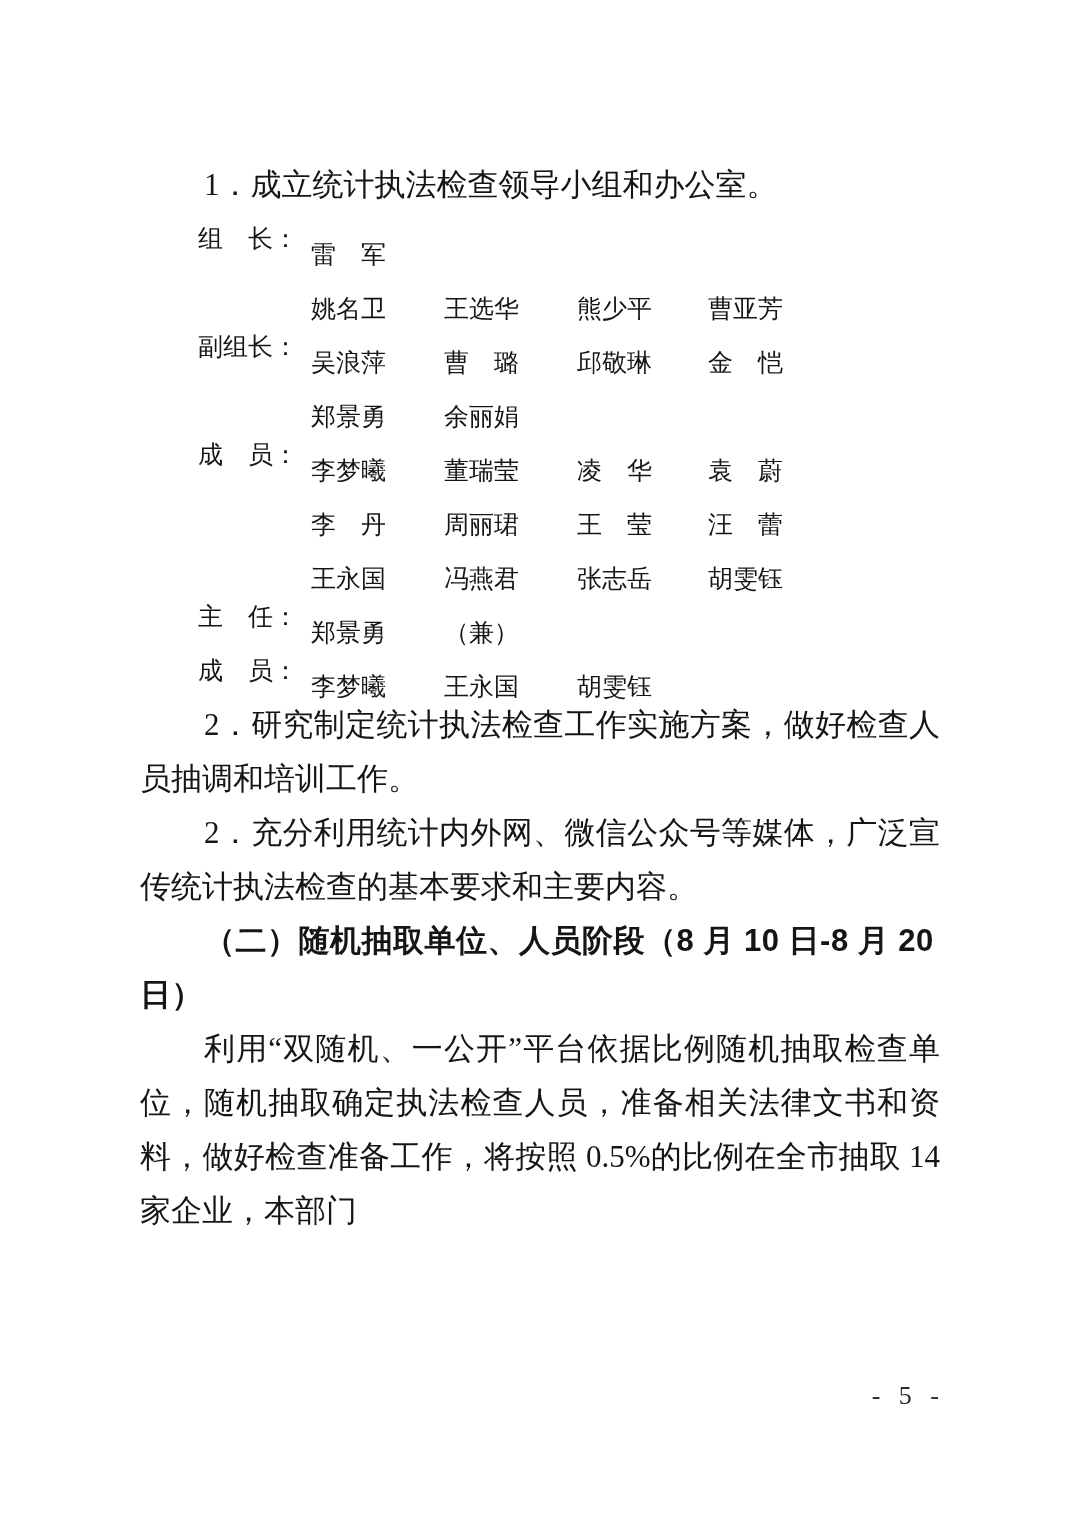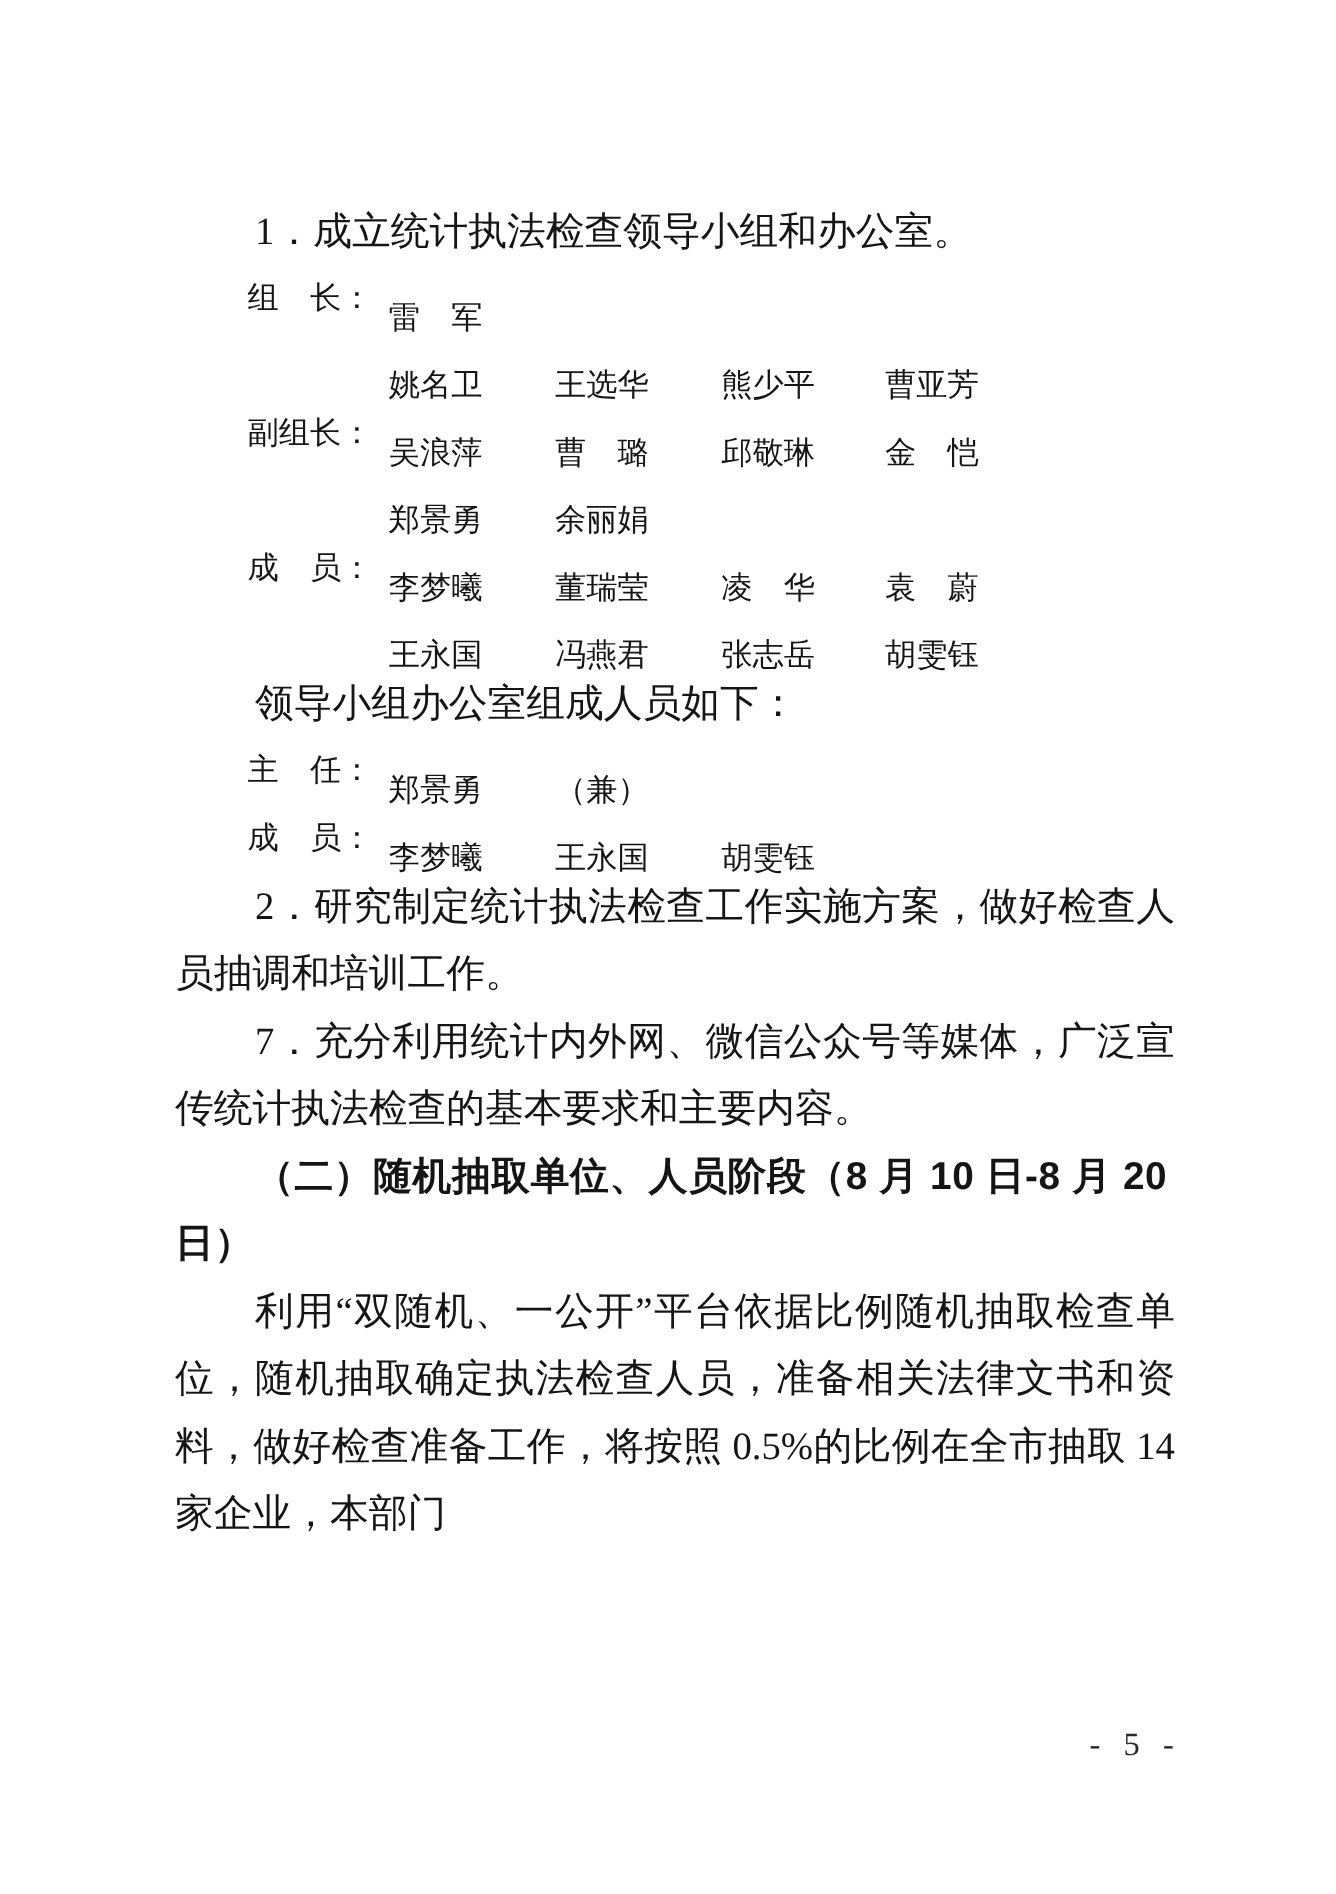--- a/index.html
+++ b/index.html
@@ -79,45 +79,51 @@
       </div>
       <div class="r-row">
         <span class="r-label">成　员：</span>
         <span class="r-name c0">李梦曦</span>
         <span class="r-name c1">董瑞莹</span>
         <span class="r-name c2">凌　华</span>
         <span class="r-name c3">袁　蔚</span>
       </div>
       <div class="r-row">
         <span class="r-label"></span>
+        <span class="r-name c0">李　丹</span>
+        <span class="r-name c1">周丽珺</span>
+        <span class="r-name c2">王　莹</span>
+        <span class="r-name c3">汪　蕾</span>
+      </div>
+      <div class="r-row">
+        <span class="r-label"></span>
         <span class="r-name c0">王永国</span>
         <span class="r-name c1">冯燕君</span>
         <span class="r-name c2">张志岳</span>
         <span class="r-name c3">胡雯钰</span>
       </div>
     </div>
 
-    <p class="para indent">领导小组办公室组成人员如下：</p>
 
     <div>
       <div class="r-row">
         <span class="r-label">主　任：</span>
         <span class="r-name c0">郑景勇</span>
         <span class="r-name c1">（兼）</span>
       </div>
       <div class="r-row">
         <span class="r-label">成　员：</span>
         <span class="r-name c0">李梦曦</span>
         <span class="r-name c1">王永国</span>
         <span class="r-name c2">胡雯钰</span>
       </div>
     </div>
 
     <p class="para indent">2．研究制定统计执法检查工作实施方案，做好检查人员抽调和培训工作。</p>
-    <p class="para indent">7．充分利用统计内外网、微信公众号等媒体，广泛宣传统计执法检查的基本要求和主要内容。</p>
+    <p class="para indent">2．充分利用统计内外网、微信公众号等媒体，广泛宣传统计执法检查的基本要求和主要内容。</p>
 
     <p class="heading indent">（二）随机抽取单位、人员阶段（8 月 10 日-8 月 20 日）</p>
 
     <p class="para indent">利用“双随机、一公开”平台依据比例随机抽取检查单位，随机抽取确定执法检查人员，准备相关法律文书和资料，做好检查准备工作，将按照 0.5%的比例在全市抽取 14 家企业，本部门</p>
 
   </div>
 
   <div class="footer">- 5 -</div>
 </div>
 

